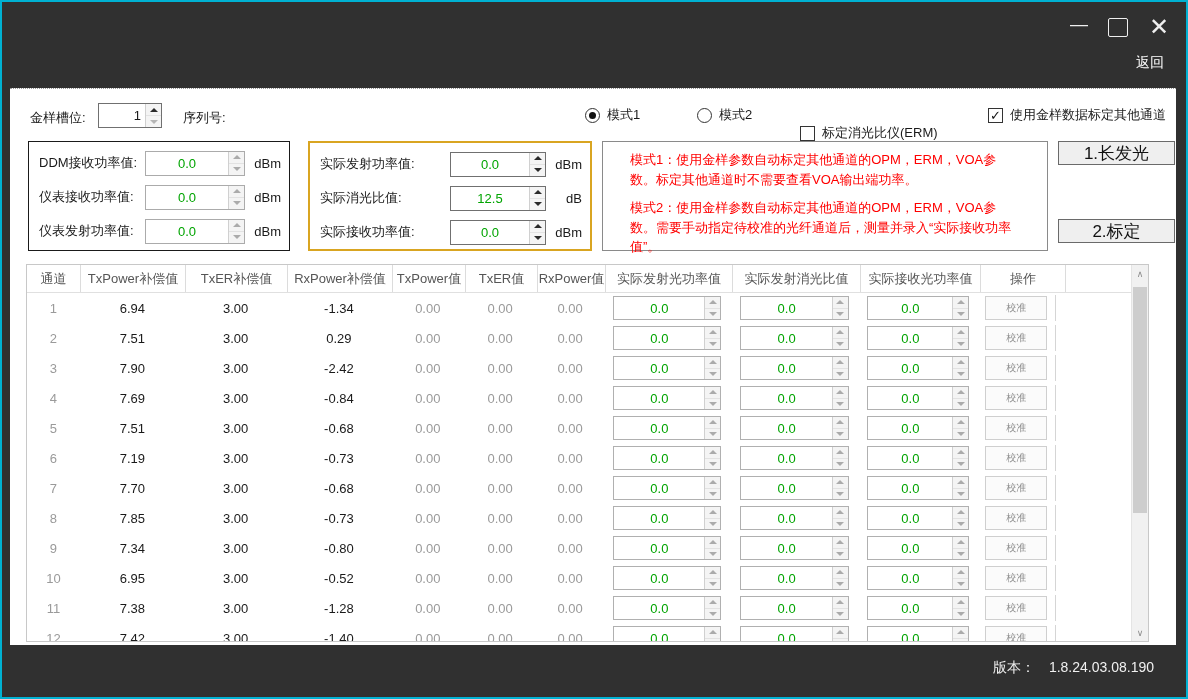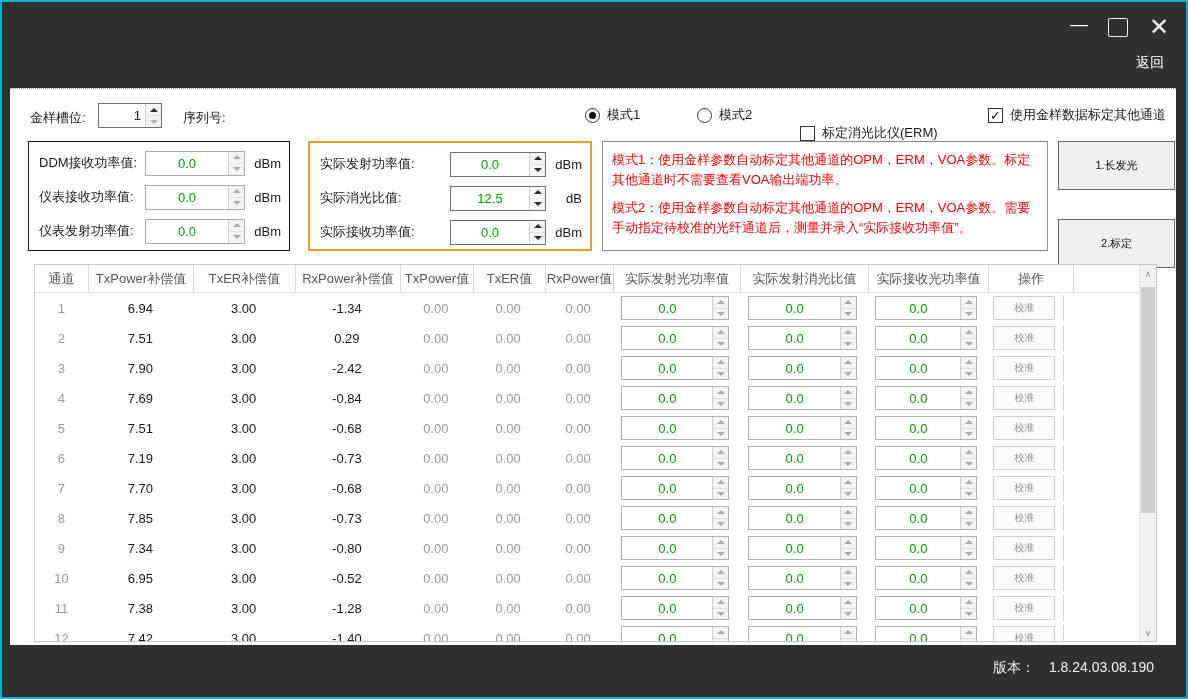--- a/index.html
+++ b/index.html
@@ -52,38 +52,38 @@
   
   .choice { position:absolute; display:inline-flex; align-items:center; gap:7px; cursor:default; }
   .radio-dot { width:15px; height:15px; border:1px solid #333; border-radius:50%; display:flex; align-items:center; justify-content:center; background:#fff; }
   .radio-dot.sel::after { content:""; width:7px; height:7px; background:#111; border-radius:50%; }
   .cbox { width:15px; height:15px; border:1px solid #333; background:#fff; display:flex; align-items:center; justify-content:center; font-size:13px; color:#111; line-height:1; }
 
   
   .panel { position:absolute; background:#fff; }
   .panel.ddm { left:18px; top:52px; width:262px; height:110px; border:1px solid #1a1a1a; }
   .panel.actual { left:298px; top:52px; width:284px; height:110px; border:2px solid #d9a521; }
-  .panel.help { left:592px; top:52px; width:446px; height:110px; border:1px solid #8a8a8a; padding:8px 9px; }
+  .panel.help { left:592px; top:52px; width:446px; height:110px; border:1px solid #8a8a8a; padding:8px 27px; }
   .prow { position:absolute; left:10px; right:8px; height:26px; display:flex; align-items:center; }
   .prow .plabel { flex:0 0 auto; }
   .prow .numbox { margin-left:auto; }
   .prow .unit { width:36px; text-align:right; flex:0 0 auto; }
   .ddm .numbox { width:100px; }
   .actual .numbox { width:96px; }
   .help p { color:#ff0000; font-size:13px; line-height:1.5; margin-bottom:9px; }
 
   .action-btn {
-    position:absolute; left:1048px; width:117px; height:49px;
-    background:#efefef; border:1px solid #6a6a6a; font-size:11px; color:#111;
+    position:absolute; left:1048px; width:117px; height:24px;
+    background:#efefef; border:1px solid #6a6a6a; font-size:17px; color:#111;
     display:flex; align-items:center; justify-content:center; cursor:pointer;
     font-family:inherit;
   }
 
   
-  .table { position:absolute; left:24px; top:175px; width:1123px; height:378px; border:1px solid #c8c8c8; background:#fff; overflow:hidden; }
+  .table { position:absolute; left:16px; top:175px; width:1123px; height:378px; border:1px solid #c8c8c8; background:#fff; overflow:hidden; }
   .t-head { display:flex; height:28px; border-bottom:1px solid #e0e0e0; }
   .t-head .hc { display:flex; align-items:center; justify-content:center; color:#565656; position:relative; }
   .t-head .hc + .hc { border-left:1px solid #dcdcdc; }
   .t-body { position:absolute; left:0; top:28px; right:17px; bottom:0; overflow:hidden; }
   .t-row { display:flex; height:30px; align-items:center; }
   .tc { display:flex; align-items:center; justify-content:center; height:100%; }
   .tc.dim { color:#9a9a9a; }
   .tc .numbox { width:85%; height:24px; }
   .cal-wrap { display:flex; align-items:center; }
   .cal-btn { width:62px; height:24px; background:#fbfbfb; border:1px solid #cfcfcf; color:#8f8f8f; font-size:10px; font-family:inherit; cursor:pointer; }

